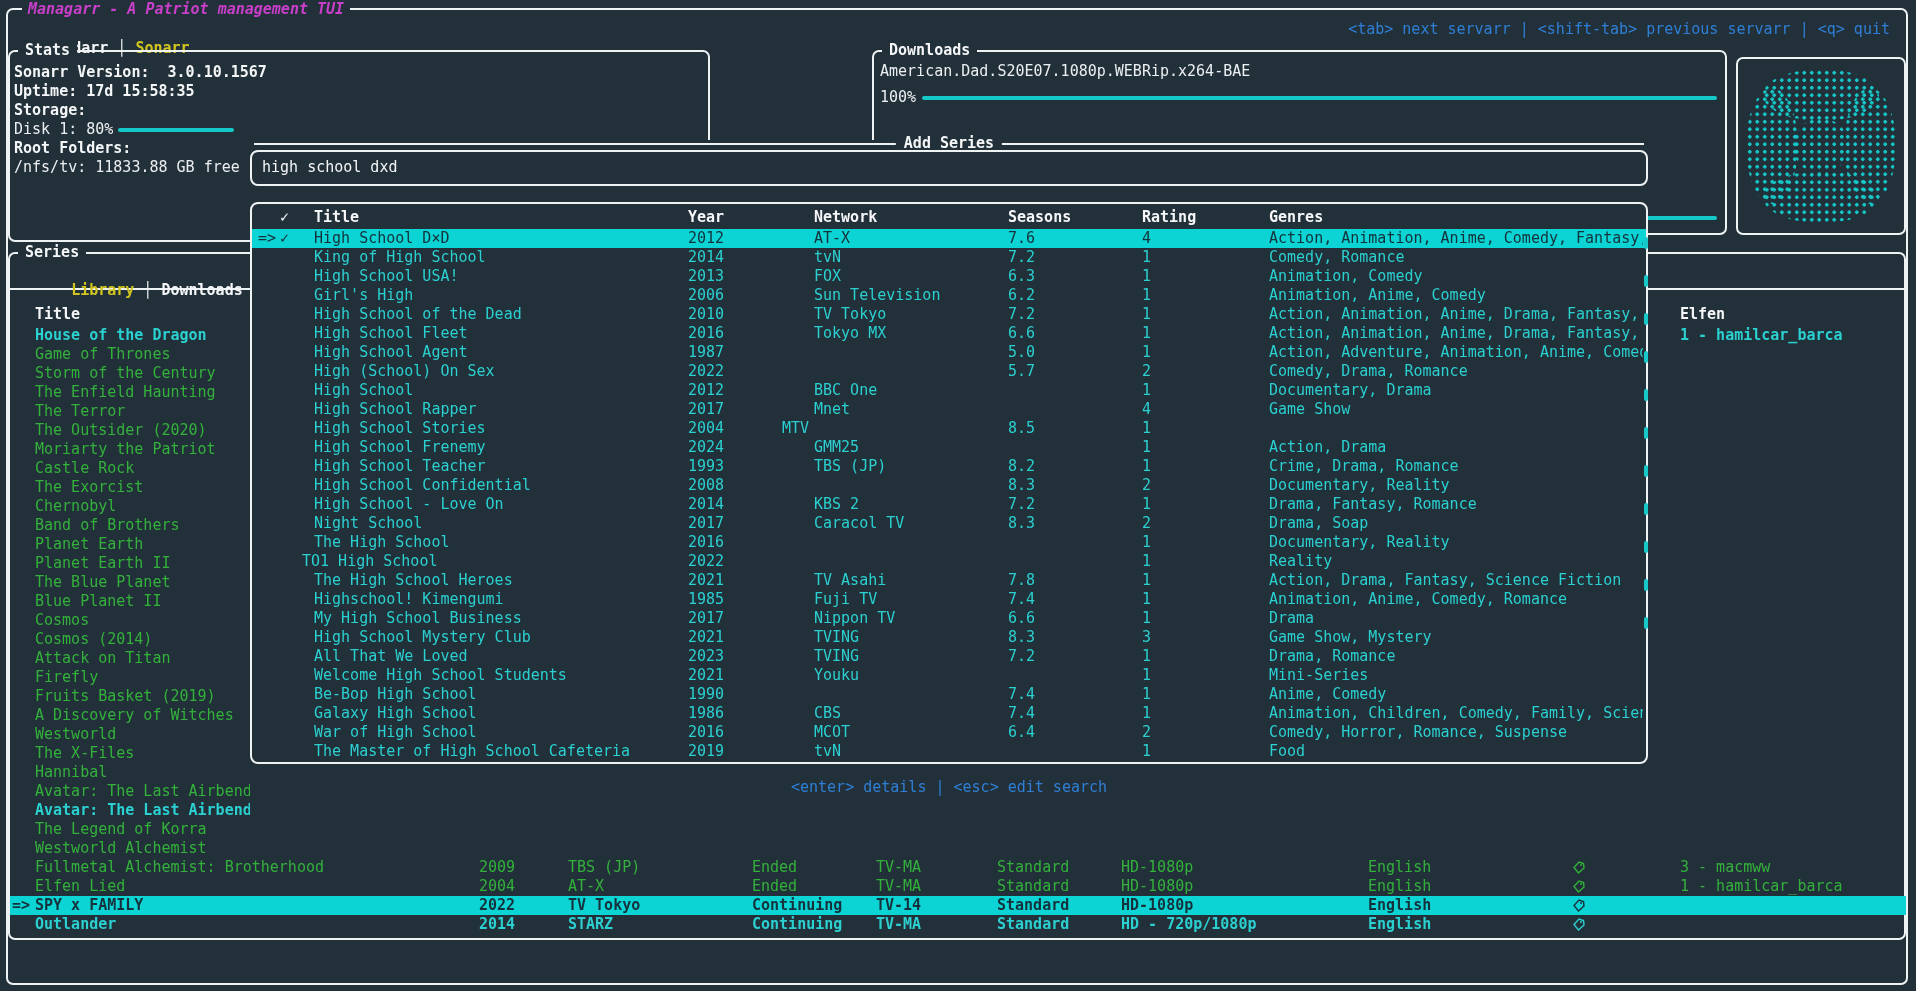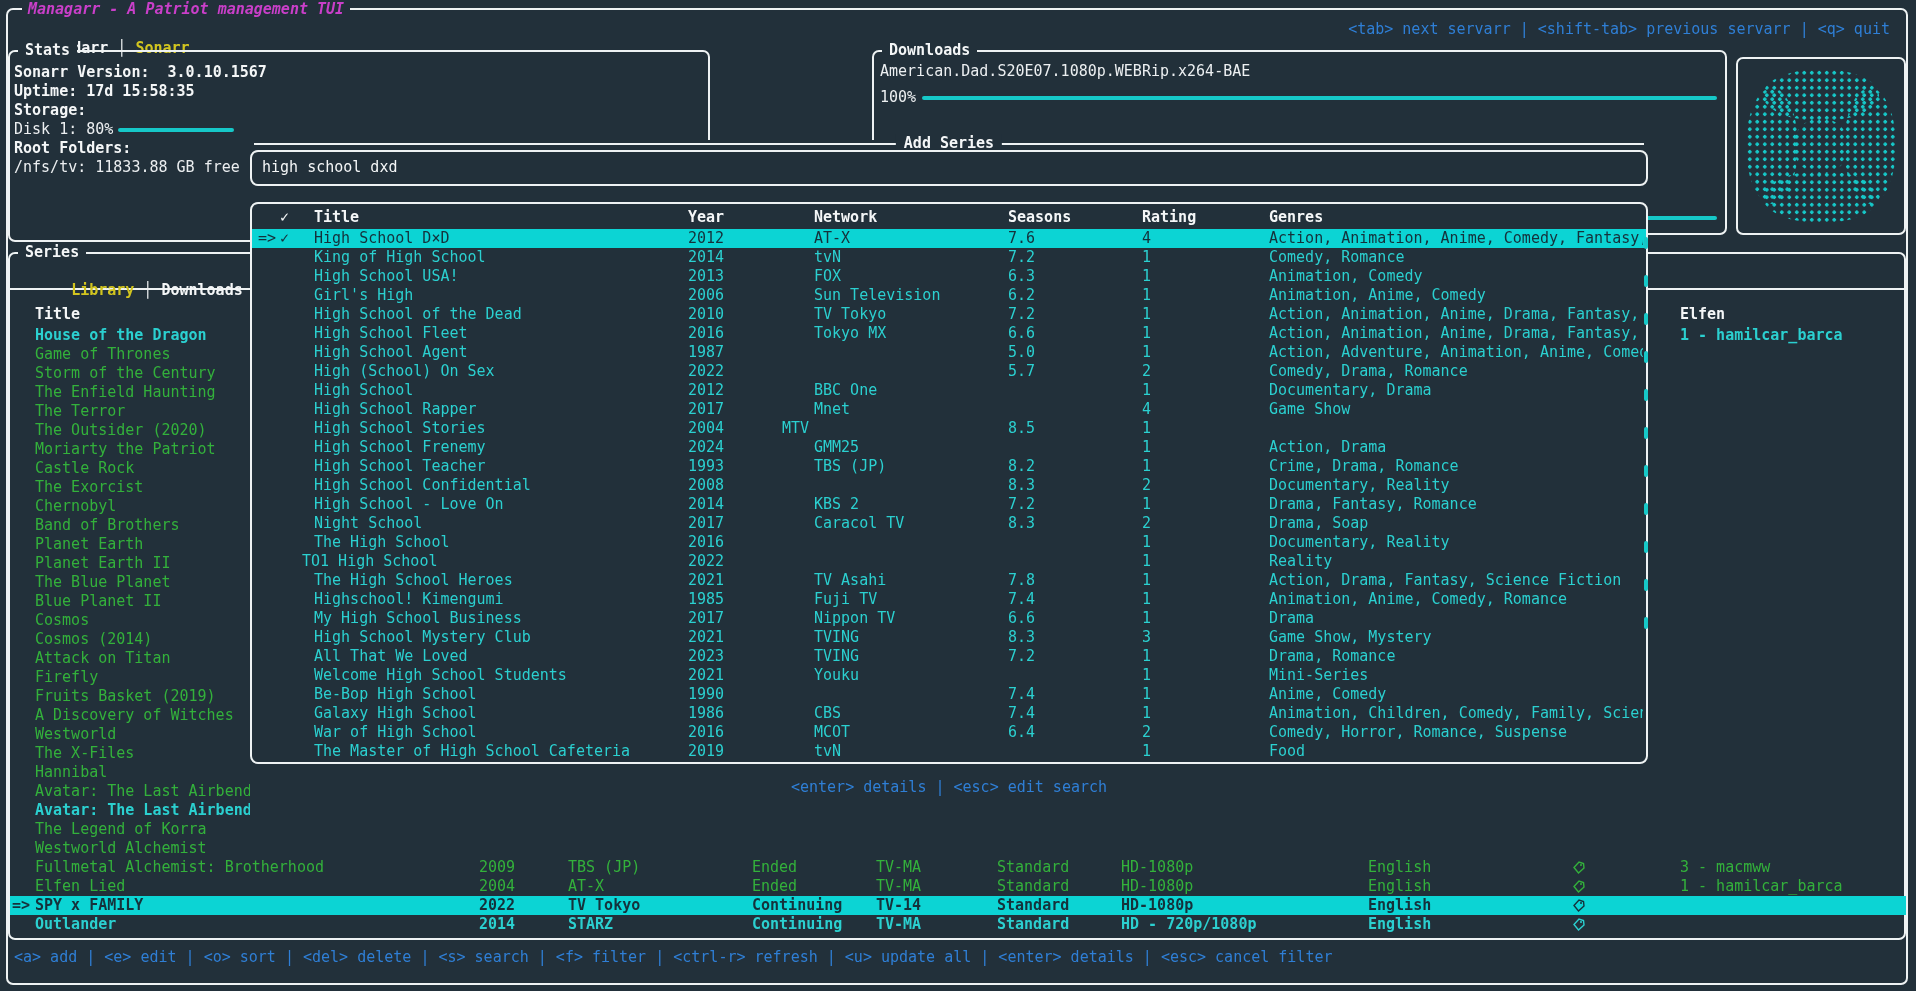--- a/index.html
+++ b/index.html
@@ -179,14 +179,13 @@
       <div class="dash" style="left:1644px;top:351px;z-index:7;"></div>
       <div class="dash" style="left:1644px;top:389px;z-index:7;"></div>
       <div class="dash" style="left:1644px;top:427px;z-index:7;"></div>
       <div class="dash" style="left:1644px;top:465px;z-index:7;"></div>
       <div class="dash" style="left:1644px;top:503px;z-index:7;"></div>
       <div class="dash" style="left:1644px;top:541px;z-index:7;"></div>
       <div class="dash" style="left:1644px;top:579px;z-index:7;"></div>
       <div class="dash" style="left:1644px;top:617px;z-index:7;"></div>
     </div>
 
-  <div class="abs blue nowrap" style="left:14px;top:948px;width:1880px;">&lt;a&gt; add | &lt;e&gt; edit | &lt;o&gt; sort | &lt;del&gt; delete | &lt;s&gt; search | &lt;f&gt; filter | &lt;ctrl-r&gt; refresh | &lt;u&gt; update all | &lt;enter&gt; details | &lt;esc&gt; cancel filter</div>
 </div>
 
 </body></html>

